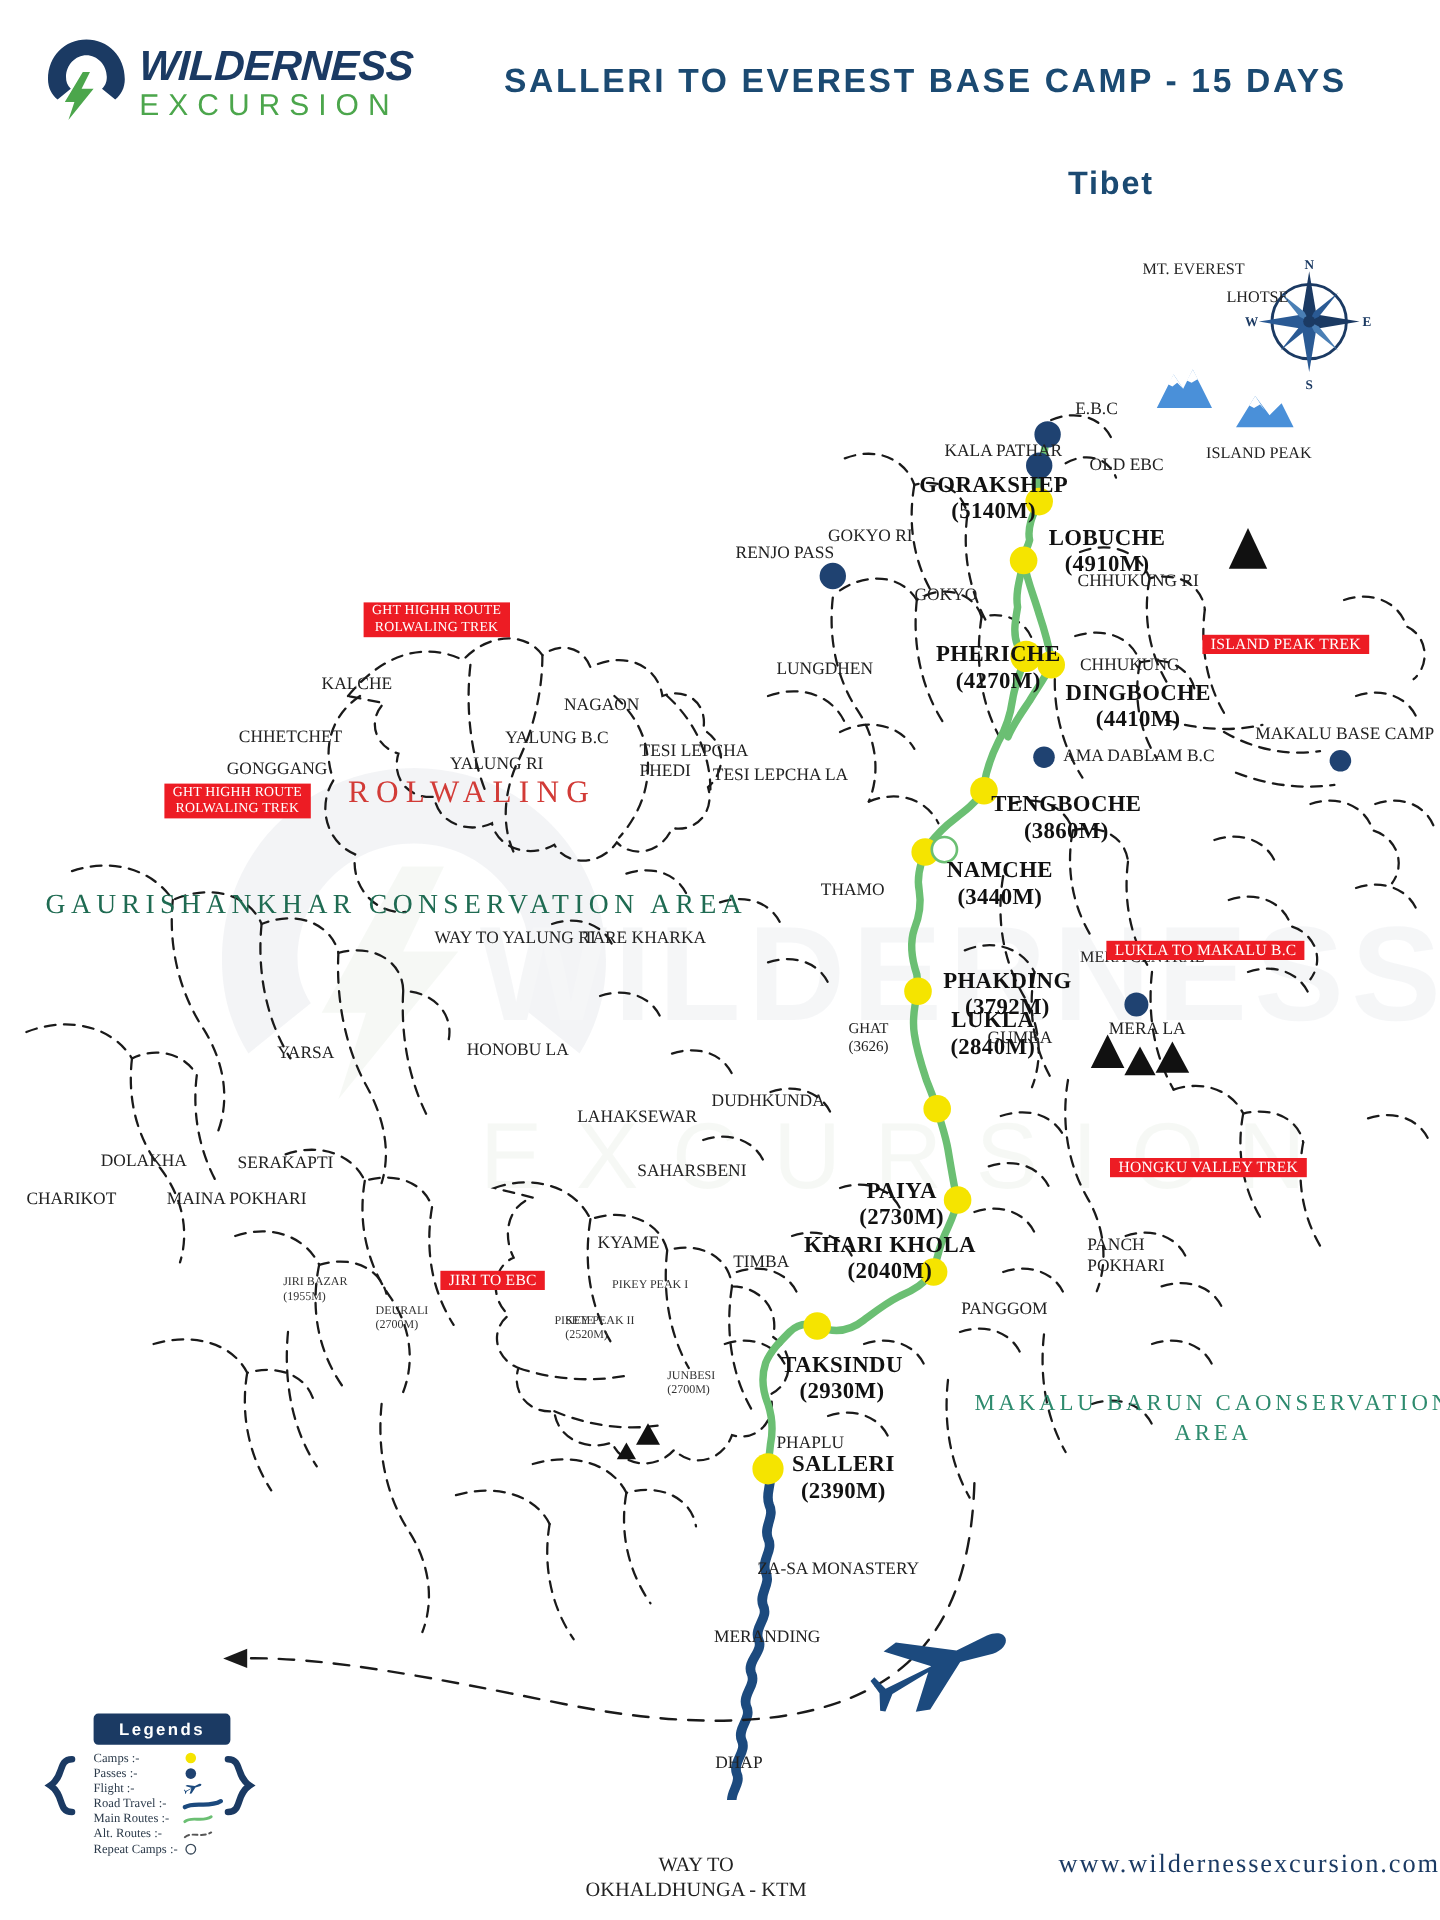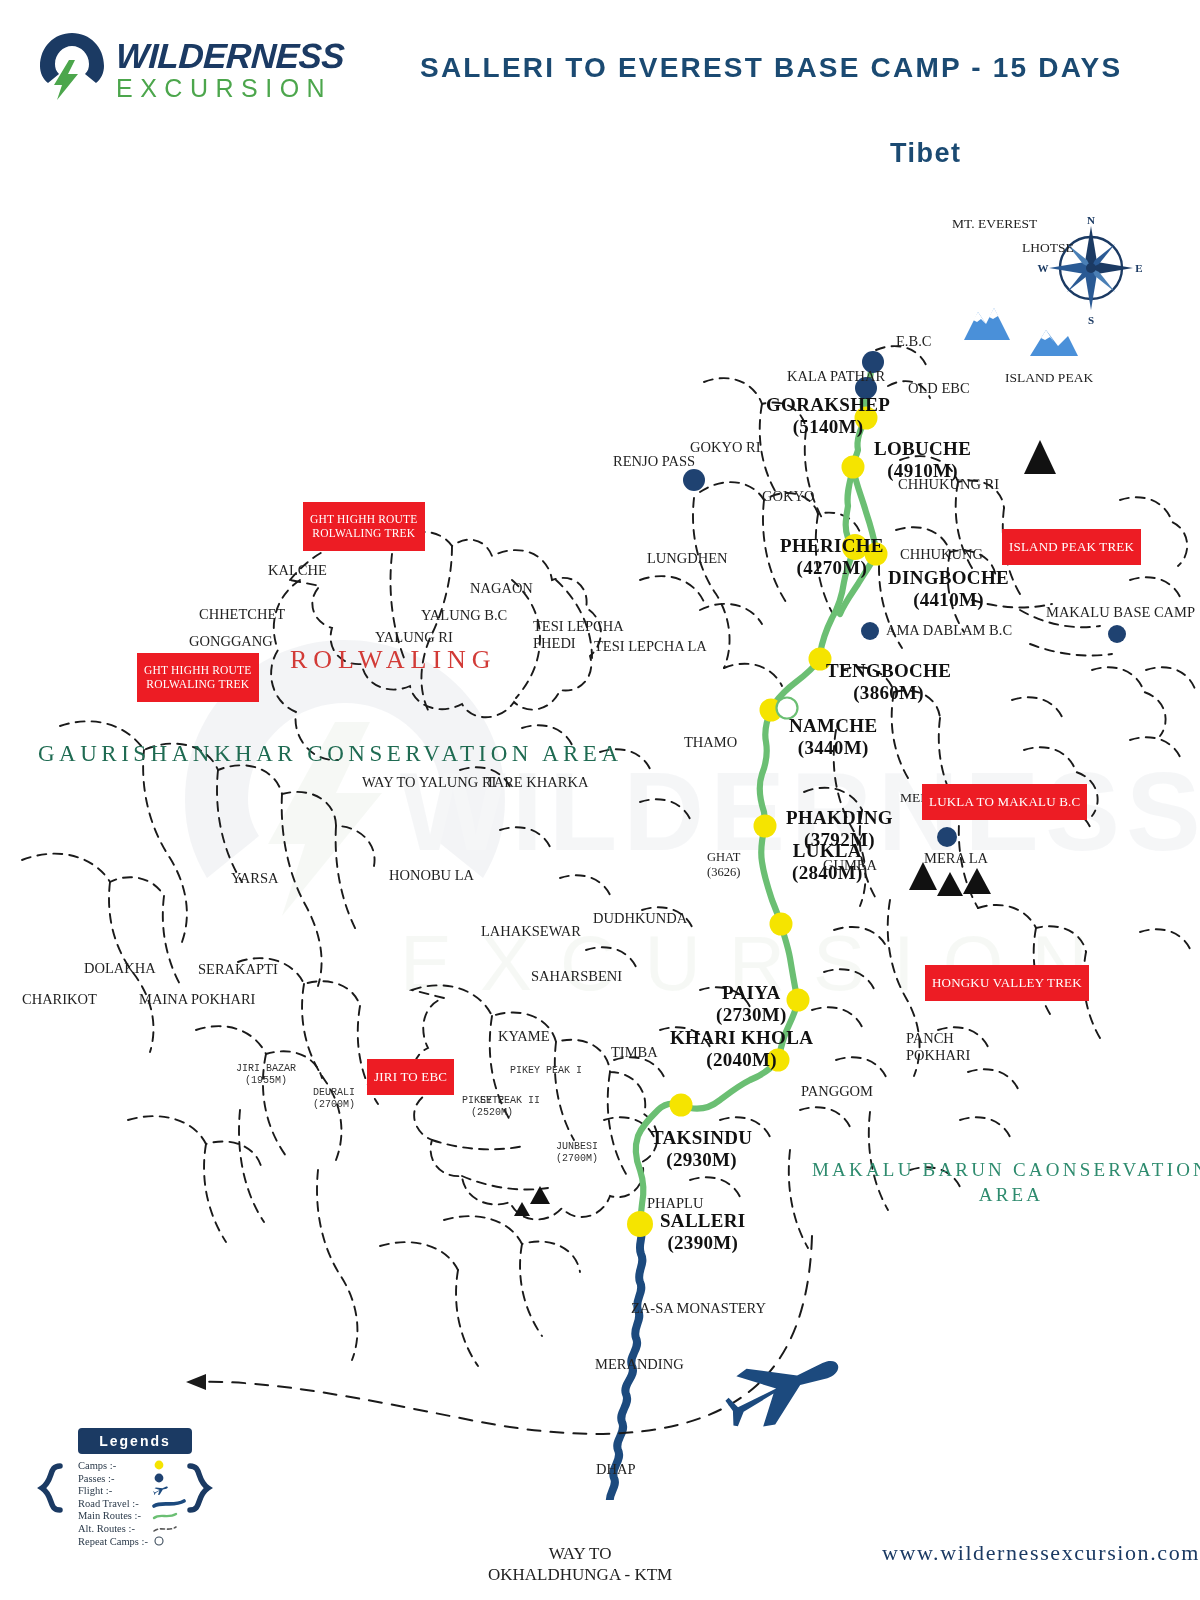--- a/index.html
+++ b/index.html
@@ -34,40 +34,40 @@
 
   
   #map{position:absolute;left:0;top:110px;width:1200px;height:1390px;}
   #map-svg{position:absolute;left:0;top:0;width:1200px;height:1390px;}
 
   
   .lbl{position:absolute;white-space:nowrap;font-family:"Liberation Serif", serif;}
   .lbl-major{font-size:19px;font-weight:bold;color:#111;letter-spacing:.3px;text-align:center;}
   .lbl-major .alt{font-weight:bold;font-size:19px;display:block;}
   .lbl-minor{font-size:14.5px;color:#222;}
-  .lbl-tiny{font-size:10px;color:#333;text-align:center;line-height:1.15;font-family:Liberation Mono, monospace;}
+  .lbl-tiny{font-size:10px;color:#333;line-height:1.15;}
   .lbl-small{font-size:12.5px;color:#222;text-align:center;line-height:1.2;}
   .lbl-peak{font-size:13.5px;color:#222;text-align:center;}
   .lbl-tibet{
     font-family:"Liberation Sans", sans-serif;font-weight:bold;
     font-size:27px;letter-spacing:1.5px;color:#1b4a72;
   }
   .lbl-region-red{
     font-size:26px;letter-spacing:6px;color:#d23b37;
   }
   .lbl-region-green{
     font-size:23px;letter-spacing:4.5px;color:#1f6b52;text-align:center;line-height:1.25;
   }
   .lbl-region-green2{
     font-size:19px;letter-spacing:3.2px;color:#2e8b6e;text-align:center;line-height:1.3;
   }
   .badge{
     position:absolute;background:#ed1c24;color:#fff;
     font-family:"Liberation Serif", serif;font-size:13px;
-    padding:10px 7px;text-align:center;line-height:1.25;white-space:nowrap;
+    padding:0 7px;text-align:center;line-height:1.25;white-space:nowrap;
     letter-spacing:.2px;
   }
   .badge.small{font-size:11.5px;}
   .flight-note{
     position:absolute;font-size:26px;color:#111;line-height:1.35;
     letter-spacing:.4px;white-space:nowrap;
   }
   
   #legend{position:absolute;left:30px;top:1418px;width:190px;height:128px;}
   #legend-title{

